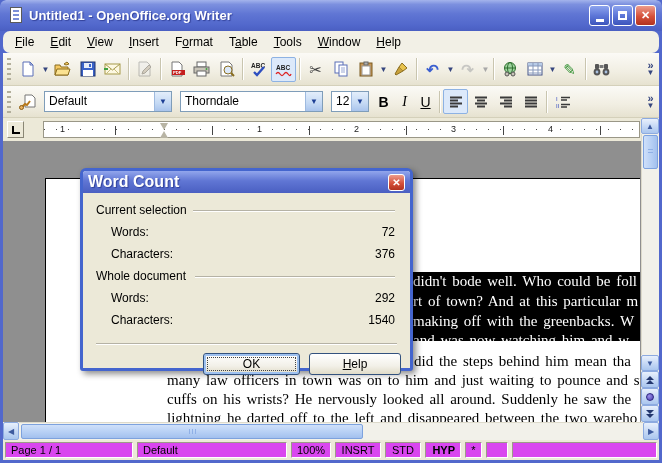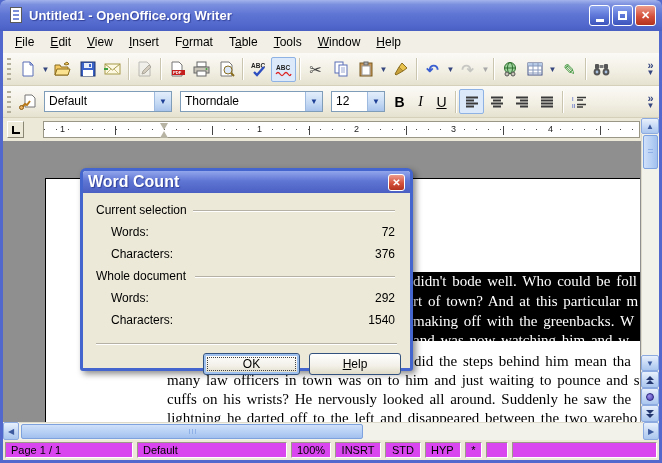--- a/index.html
+++ b/index.html
@@ -28,21 +28,21 @@
   .glyph-min { width:8px; height:3px; background:#fff; margin-top:10px; }
   .glyph-max { width:9px; height:9px; border:2px solid #fff; border-top-width:3px; }
   
   #frame-left,#frame-right { position:absolute; top:31px; bottom:0; width:3px; background:#5268CC; z-index:50; }
   #frame-left{left:0;} #frame-right{right:0;}
   #frame-bottom { position:absolute; left:0; bottom:0; height:3px; width:662px; background:#5268CC; z-index:50; }
   
   #menubar {
     position:absolute; left:3px; right:3px; top:31px; height:22px;
     background:#F2F0E6; display:flex; align-items:center; padding-left:4px;
-    font-size:12px; color:#000;
+    font-size:12px; color:#000;border-radius:7px;
   }
   .menu-item { padding:3px 8px; white-space:nowrap; }
   .menu-item .u { text-decoration:underline; }
   
   .toolbar {
     position:absolute; left:3px; right:3px;
     background:linear-gradient(180deg,#FBFAF6 0%,#F1EEE2 60%,#E6E2D0 100%);
     border-bottom:1px solid #D4D0BA; display:flex; align-items:center;
   }
   #toolbar1 { top:53px; height:33px; padding:0 2px; }
@@ -56,21 +56,21 @@
   .dd { font-size:8px; color:#35457E; margin-left:1px; width:9px; text-align:center; }
   .dd.dis { color:#A8A8A8; }
   .tsep { width:1px; height:22px; background:#C9C5AF; margin:0 3px; box-shadow:1px 0 0 #fff; }
   .glyphbtn { font-size:15px; line-height:1; }
   .overflow { margin-left:auto; display:flex; flex-direction:column; align-items:center; font-weight:bold; color:#35457E; font-size:11px; line-height:8px; padding-right:2px; }
   .overflow .dd{ margin:0; }
   
   .combo { height:21px; border:1px solid #7F9DB9; background:#fff; display:flex; align-items:stretch; font-size:12px; margin:0 4px; }
   .combo .val { flex:1; padding:2px 4px; white-space:nowrap; overflow:hidden; }
   .combo .btn { width:17px; background:linear-gradient(180deg,#E3EEFB 0%,#C4D9F4 60%,#A9C4EC 100%); border-left:1px solid #9EBADF; display:flex; align-items:center; justify-content:center; color:#1C3E94; font-size:8px; }
-  .w-style{ width:128px; } .w-font{ width:143px; } .w-size{ width:54px; }
+  .w-style{ width:128px; } .w-font{ width:143px; } .w-size{ width:38px; }
   .fmt-letter { font-size:14px; }
   
   .alns { stroke:#3A3A3A; stroke-width:2; }
   
   #ruler-row { position:absolute; left:3px; right:3px; top:118px; height:23px; background:#ECE9D8; }
   #tab-sel { position:absolute; left:4px; top:3px; width:17px; height:17px; background:#ECE9D8;
     border:1px solid; border-color:#fff #8A8775 #8A8775 #fff; display:flex; align-items:flex-end; justify-content:center; }
   #tab-sel .L { width:8px; height:8px; border-left:2px solid #000; border-bottom:2px solid #000; margin-bottom:3px; }
   #ruler { position:absolute; left:40px; top:3px; width:597px; height:17px; background:#fff;
     border:1px solid #9A9787;
@@ -113,21 +113,21 @@
   #hthumb { position:absolute; top:1px; bottom:1px; left:2px; width:342px;
     background:linear-gradient(180deg,#CFE0FA 0%,#B4CEF4 60%,#A2C0EE 100%); border:1px solid #7DA2DE; border-radius:2px; }
   #hthumb .hgrip { position:absolute; top:4px; bottom:4px; left:167px; width:8px;
     background:repeating-linear-gradient(90deg,#8FB0E6 0 1px, transparent 1px 3px); }
   
   #statusbar { position:absolute; left:3px; right:3px; top:440px; height:20px; background:#ECE9D8;
     display:flex; align-items:center; padding:0 2px; gap:4px; font-size:11px; color:#000; }
   .sb-cell { height:16px; line-height:14px; padding:0 5px; background:#d946ef;
     border:1px solid; border-color:#9D9A87 #FFFFFF #FFFFFF #9D9A87; white-space:nowrap; overflow:hidden; }
   .sc0{width:128px;} .sc1{width:150px;} .sc2{width:40px; text-align:center;} .sc3{width:46px; text-align:center;}
-  .sc4{width:36px; text-align:center;} .sc5{width:36px; text-align:left;} .sc6{width:17px; text-align:center;}
+  .sc4{width:36px; text-align:center;} .sc5{width:36px; text-align:right;font-weight:bold;} .sc6{width:17px; text-align:center;}
   .sc7{width:22px;} .sc8{flex:1;}
   
   #dialog { position:absolute; left:80px; top:168px; width:333px; height:203px; z-index:100;
     border:3px solid #4465CE; border-radius:6px 6px 3px 3px; background:#ECE9D8; box-shadow:3px 3px 6px rgba(0,0,0,.45); }
   #dlg-title { height:22px; margin:-0px; border-radius:3px 3px 0 0;
     background:linear-gradient(180deg,#92A6EC 0%,#6076D4 45%,#4A5FC2 100%);
     display:flex; align-items:center; padding:0 5px; }
   #dlg-title .txt { color:#fff; font-weight:bold; font-size:16px; text-shadow:1px 1px 1px #32419A; flex:1; }
   #dlg-close { width:17px; height:17px; border:1px solid #fff; border-radius:3px;
     background:linear-gradient(180deg,#ED9C8C 0%,#D5503A 55%,#B23320 100%);

